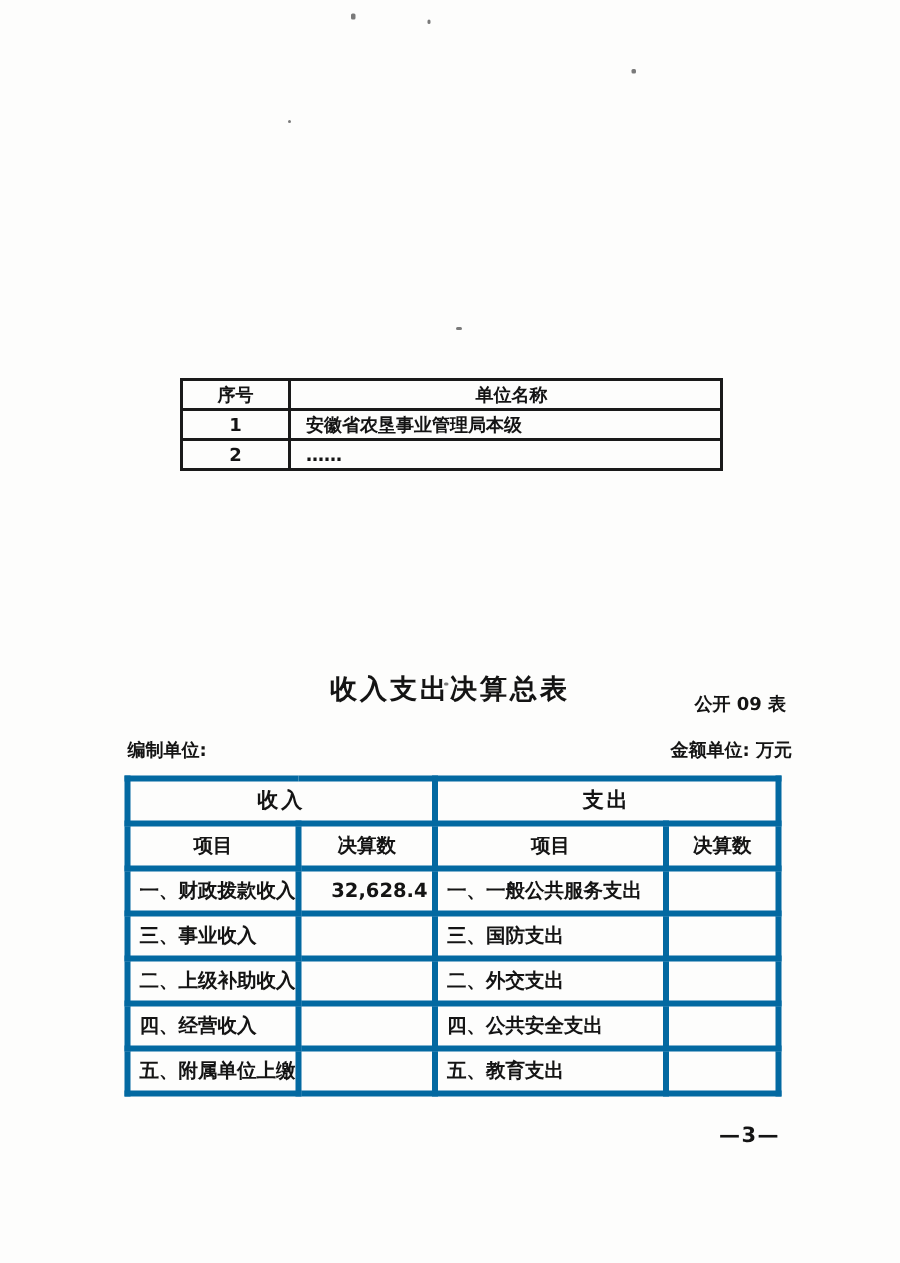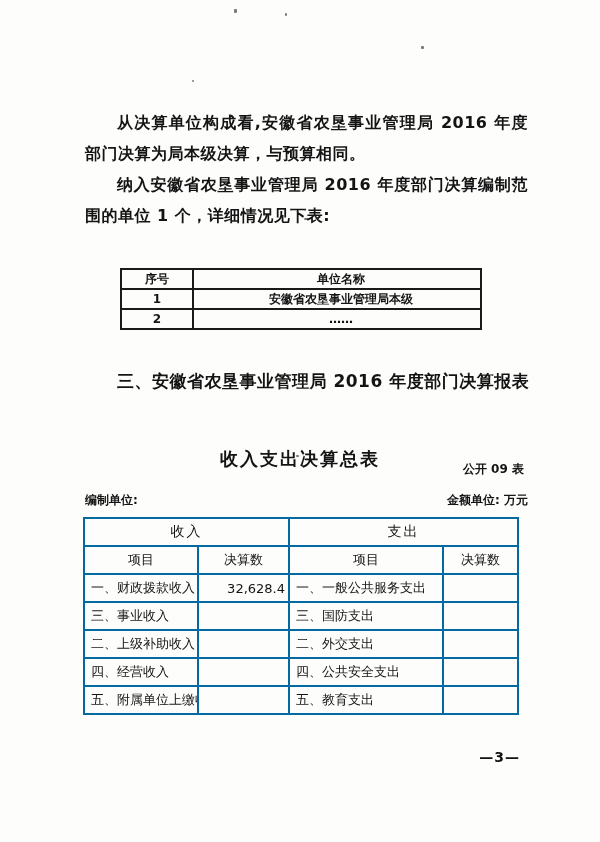--- a/index.html
+++ b/index.html
@@ -22,31 +22,30 @@
     letter-spacing:0.5px;
   }
   .body-text p{margin:0;text-indent:2em;}
 
   
   .unit-table{
     position:absolute;left:120px;top:252px;
     border-collapse:collapse;
     table-layout:fixed;
     width:362px;
-    margin-top:16px;
   }
   .unit-table td{
     border:2px solid #1a1a1a;
     height:18px;
     font-size:12px;font-weight:700;
     padding:0 2px;
     overflow:hidden;white-space:nowrap;
   }
   .unit-table .c-num{width:66px;text-align:center;}
-  .unit-table .c-name{text-align:center;padding-left:10px;}
+  .unit-table .c-name{text-align:left;padding-left:10px;}
   .unit-table .hdr{text-align:center;}
 
   
   .section-heading{
     position:absolute;left:117px;top:370px;width:440px;
     font-size:17px;font-weight:700;letter-spacing:0.5px;
   }
 
   
   .report-title{
@@ -64,23 +63,23 @@
     font-size:12px;font-weight:700;
   }
 
   
   .main-table{
     position:absolute;left:83px;top:517px;
     border-collapse:collapse;table-layout:fixed;
     width:434px;
   }
   .main-table td{
-    border:2px solid #0369a1;
+    border:4px solid #0369a1;
     height:26px;
-    font-size:13px;font-weight:400;
+    font-size:13px;font-weight:700;
     padding:0 4px;
     overflow:hidden;white-space:nowrap;
   }
   .main-table .group-hdr{text-align:center;font-size:14px;letter-spacing:2px;}
   .main-table .col-hdr{text-align:center;margin-top:29px;}
   .main-table .item{text-align:left;padding-left:6px;}
   .main-table .amount{text-align:right;padding-right:3px;}
 
   .page-number{
     position:absolute;right:80px;top:749px;
@@ -101,43 +100,38 @@
 
 <div class="page">
 
   <span class="speck s1"></span>
   <span class="speck s2"></span>
   <span class="speck s3"></span>
   <span class="speck s4"></span>
   <span class="speck s5"></span>
   <span class="speck s6"></span>
 
-  <div class="body-text">
-    <p>从决算单位构成看,安徽省农垦事业管理局 2016 年度部门决算为局本级决算，与预算相同。</p>
-    <p>纳入安徽省农垦事业管理局 2016 年度部门决算编制范围的单位 1 个，详细情况见下表:</p>
-  </div>
 
   <table class="unit-table">
     <tbody>
         <tr>
       <td class="c-num hdr">序号</td>
       <td class="c-name hdr">单位名称</td>
     </tr>
     <tr>
       <td class="c-num">1</td>
       <td class="c-name">安徽省农垦事业管理局本级</td>
     </tr>
     <tr>
       <td class="c-num">2</td>
       <td class="c-name">……</td>
     </tr>
   </tbody>
     </table>
 
-  <div class="section-heading">三、安徽省农垦事业管理局 2016 年度部门决算报表</div>
 
   <div class="report-title">收入支出决算总表</div>
 
   <div class="table-code">公开 09 表</div>
 
   <div class="meta-row">
     <span>编制单位:</span>
     <span>金额单位: 万元</span>
   </div>
 

